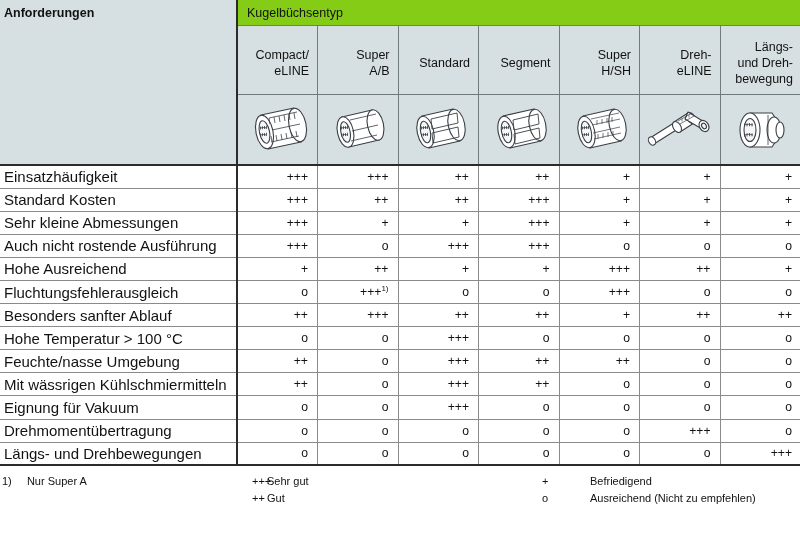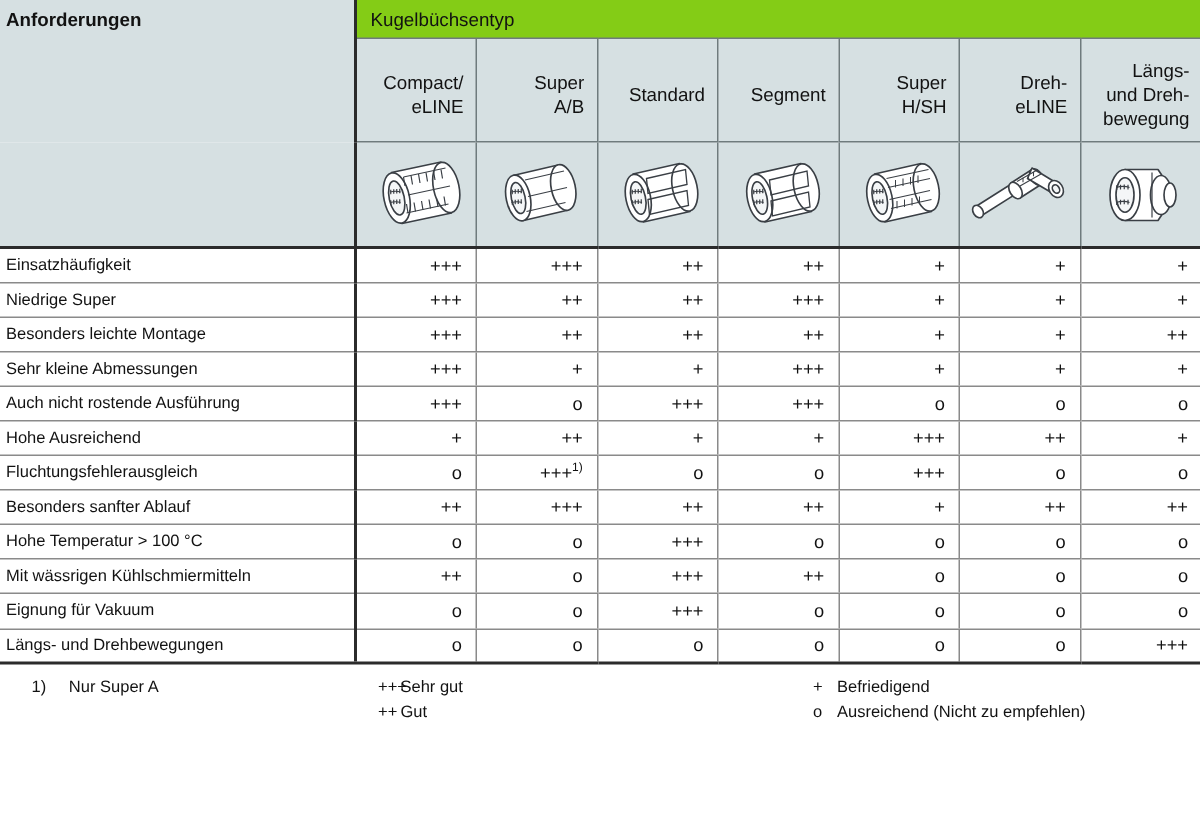--- a/index.html
+++ b/index.html
@@ -97,21 +97,21 @@
   .hdr-img.first { border-left: 2px solid #2b2b2b; }
   .hdr-img svg { display: block; margin: 0 auto; }
 
   
   tr.datarow { height: 23.1px; }
 
   td.req {
     text-align: left;
     padding-left: 4px !important;
     font-weight: bold;
-    font-size: 11px;
+    font-size: 15px;
     border-top: 1px solid #8a8a8a;
     border-bottom: 1px solid #8a8a8a;
     white-space: nowrap;
   }
   td.val {
     text-align: right;
     padding-right: 9px !important;
     font-weight: bold;
     font-size: 12.2px;
     border-left: 1px solid #8a8a8a;
@@ -143,25 +143,25 @@
     white-space: nowrap;
   }
   .leg-sym {
     position: absolute;
     white-space: nowrap;
   }
 
   .ln1 { top: 9px; }
   .ln2 { top: 26px; }
 
-  .col-a { left: 2px; margin-left: 19px; }
+  .col-a { left: 2px; }
   .col-b-sym { left: 252px; }
   .col-b-lbl { left: 267px; }
   .col-c-sym { left: 542px; }
-  .col-c-lbl { left: 558px; }
+  .col-c-lbl { left: 590px; }
 </style>
 </head>
 <body>
 
 <div id="sheet">
 
   <table class="matrix">
     <colgroup>
       <col class="c-req">
       <col class="c-typ">
@@ -370,40 +370,30 @@
         <td class="val first">+++</td>
         <td class="val">+++</td>
         <td class="val">++</td>
         <td class="val">++</td>
         <td class="val">+</td>
         <td class="val">+</td>
         <td class="val">+</td>
       </tr>
 
       <tr class="datarow">
-        <td class="req">Niedrige Super</td>
+        <td class="req">Standard Kosten</td>
         <td class="val first">+++</td>
         <td class="val">++</td>
         <td class="val">++</td>
         <td class="val">+++</td>
         <td class="val">+</td>
         <td class="val">+</td>
         <td class="val">+</td>
       </tr>
 
-      <tr class="datarow">
-        <td class="req">Besonders leichte Montage</td>
-        <td class="val first">+++</td>
-        <td class="val">++</td>
-        <td class="val">++</td>
-        <td class="val">++</td>
-        <td class="val">+</td>
-        <td class="val">+</td>
-        <td class="val">++</td>
-      </tr>
 
       <tr class="datarow">
         <td class="req">Sehr kleine Abmessungen</td>
         <td class="val first">+++</td>
         <td class="val">+</td>
         <td class="val">+</td>
         <td class="val">+++</td>
         <td class="val">+</td>
         <td class="val">+</td>
         <td class="val">+</td>
@@ -458,20 +448,30 @@
         <td class="val first">o</td>
         <td class="val">o</td>
         <td class="val">+++</td>
         <td class="val">o</td>
         <td class="val">o</td>
         <td class="val">o</td>
         <td class="val">o</td>
       </tr>
 
 
+      <tr class="datarow">
+        <td class="req">Feuchte/nasse Umgebung</td>
+        <td class="val first">++</td>
+        <td class="val">o</td>
+        <td class="val">+++</td>
+        <td class="val">++</td>
+        <td class="val">++</td>
+        <td class="val">o</td>
+        <td class="val">o</td>
+      </tr>
 
       <tr class="datarow">
         <td class="req">Mit wässrigen Kühlschmiermitteln</td>
         <td class="val first">++</td>
         <td class="val">o</td>
         <td class="val">+++</td>
         <td class="val">++</td>
         <td class="val">o</td>
         <td class="val">o</td>
         <td class="val">o</td>
@@ -481,20 +481,30 @@
         <td class="req">Eignung für Vakuum</td>
         <td class="val first">o</td>
         <td class="val">o</td>
         <td class="val">+++</td>
         <td class="val">o</td>
         <td class="val">o</td>
         <td class="val">o</td>
         <td class="val">o</td>
       </tr>
 
+      <tr class="datarow">
+        <td class="req">Drehmomentübertragung</td>
+        <td class="val first">o</td>
+        <td class="val">o</td>
+        <td class="val">o</td>
+        <td class="val">o</td>
+        <td class="val">o</td>
+        <td class="val">+++</td>
+        <td class="val">o</td>
+      </tr>
 
       <tr class="datarow lastrow">
         <td class="req">Längs- und Drehbewegungen</td>
         <td class="val first">o</td>
         <td class="val">o</td>
         <td class="val">o</td>
         <td class="val">o</td>
         <td class="val">o</td>
         <td class="val">o</td>
         <td class="val">+++</td>

